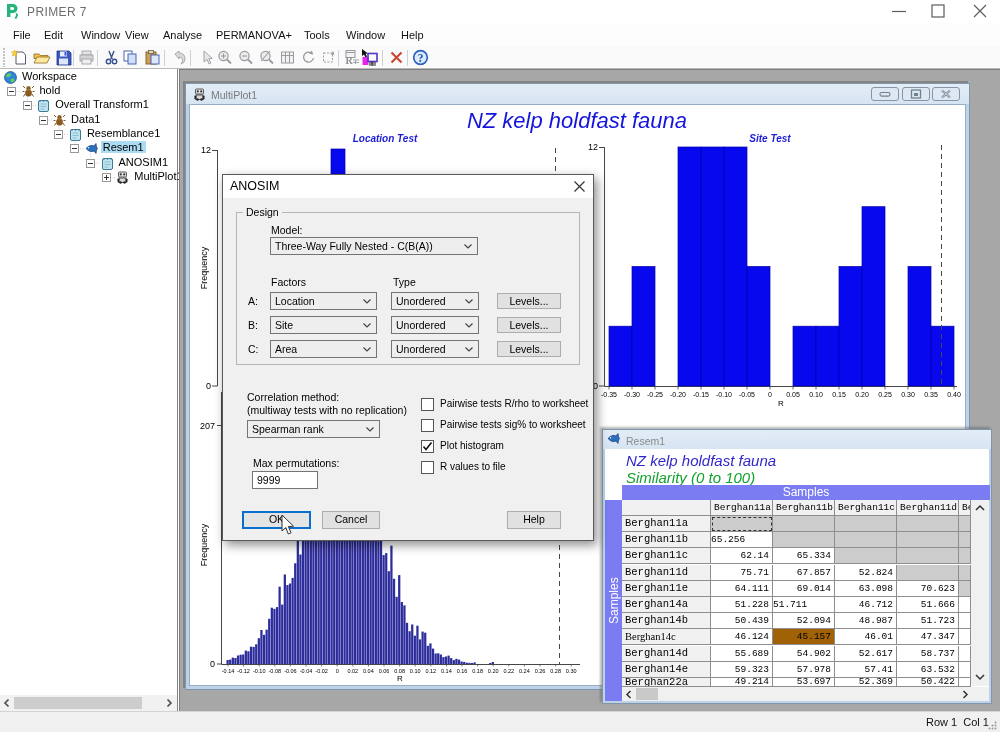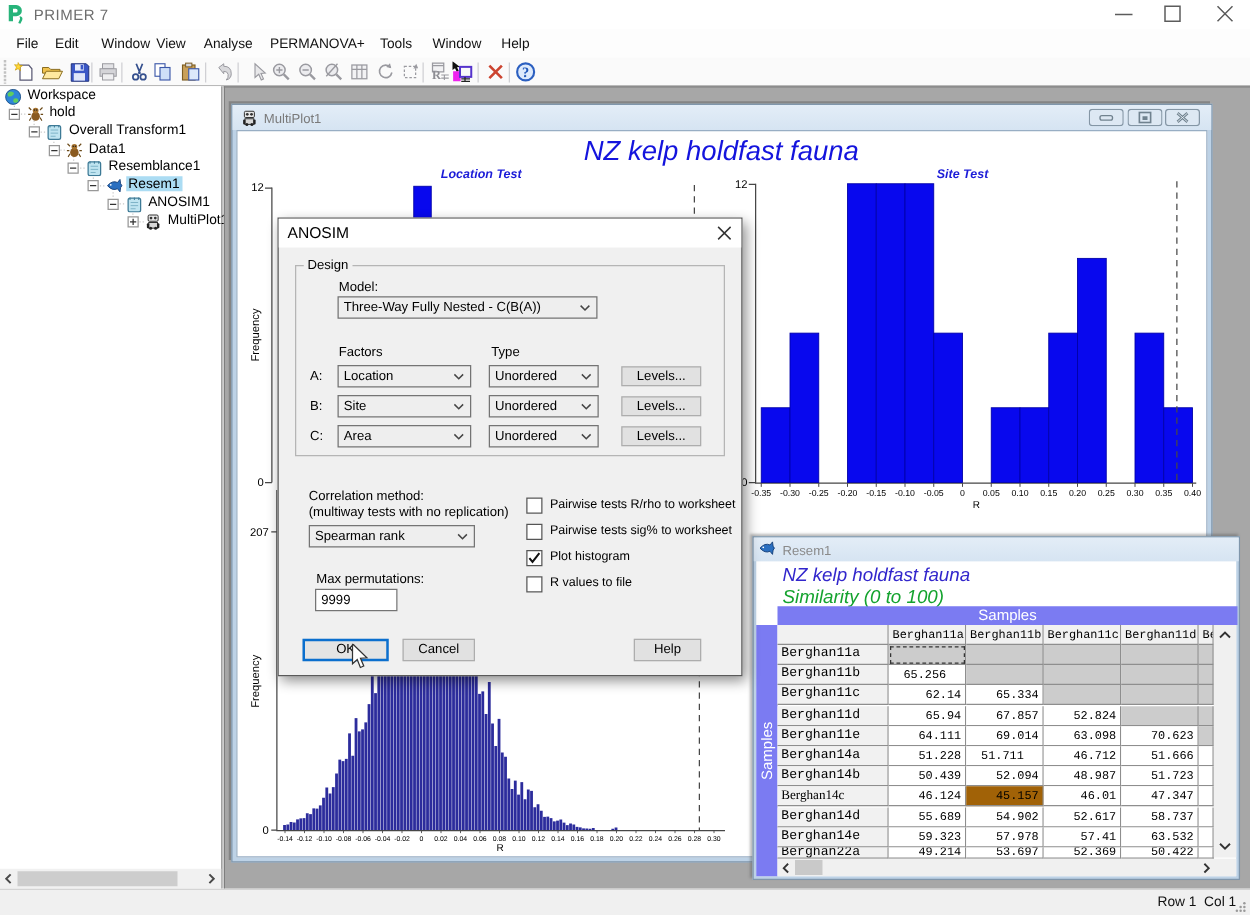--- a/index.html
+++ b/index.html
@@ -514,46 +514,46 @@
 <div style="position:absolute;left:835px;top:500px;width:62px;height:16px;z-index:21;background:#f1f1f1;border-right:1px solid #8e8e8e;border-bottom:1px solid #8e8e8e;font-family:'Liberation Mono',monospace;font-size:9.5px;line-height:15px;overflow:hidden;text-align:left;padding-left:3px;">Berghan11c</div>
 <div style="position:absolute;left:897px;top:500px;width:62px;height:16px;z-index:21;background:#f1f1f1;border-right:1px solid #8e8e8e;border-bottom:1px solid #8e8e8e;font-family:'Liberation Mono',monospace;font-size:9.5px;line-height:15px;overflow:hidden;text-align:left;padding-left:3px;">Berghan11d</div>
 <div style="position:absolute;left:959px;top:500px;width:12px;height:16px;z-index:21;background:#f1f1f1;border-right:1px solid #8e8e8e;border-bottom:1px solid #8e8e8e;font-family:'Liberation Mono',monospace;font-size:9.5px;line-height:15px;overflow:hidden;text-align:left;padding-left:3px;">Berghan11e</div>
 <div style="position:absolute;left:622px;top:516px;width:89px;height:16px;z-index:21;background:#f1f1f1;border-right:1px solid #8e8e8e;border-bottom:1px solid #8e8e8e;font-family:'Liberation Mono',monospace;font-size:10.5px;line-height:15px;overflow:hidden;text-align:left;padding-left:3px;">Berghan11a</div>
 <div style="position:absolute;left:711px;top:516px;width:62px;height:16px;z-index:21;background:#cccccc;border-right:1px solid #8e8e8e;border-bottom:1px solid #8e8e8e;font-family:'Liberation Mono',monospace;font-size:9.5px;line-height:15px;overflow:hidden;text-align:right;padding-right:3px;outline:1px dashed #333;outline-offset:-2px;"></div>
 <div style="position:absolute;left:773px;top:516px;width:62px;height:16px;z-index:21;background:#cccccc;border-right:1px solid #8e8e8e;border-bottom:1px solid #8e8e8e;font-family:'Liberation Mono',monospace;font-size:9.5px;line-height:15px;overflow:hidden;text-align:right;padding-right:3px;"></div>
 <div style="position:absolute;left:835px;top:516px;width:62px;height:16px;z-index:21;background:#cccccc;border-right:1px solid #8e8e8e;border-bottom:1px solid #8e8e8e;font-family:'Liberation Mono',monospace;font-size:9.5px;line-height:15px;overflow:hidden;text-align:right;padding-right:3px;"></div>
 <div style="position:absolute;left:897px;top:516px;width:62px;height:16px;z-index:21;background:#cccccc;border-right:1px solid #8e8e8e;border-bottom:1px solid #8e8e8e;font-family:'Liberation Mono',monospace;font-size:9.5px;line-height:15px;overflow:hidden;text-align:right;padding-right:3px;"></div>
 <div style="position:absolute;left:959px;top:516px;width:12px;height:16px;z-index:21;background:#cccccc;border-right:1px solid #8e8e8e;border-bottom:1px solid #8e8e8e;font-family:'Liberation Mono',monospace;font-size:9.5px;line-height:15px;overflow:hidden;text-align:right;padding-right:3px;"></div>
 <div style="position:absolute;left:622px;top:532px;width:89px;height:16px;z-index:21;background:#f1f1f1;border-right:1px solid #8e8e8e;border-bottom:1px solid #8e8e8e;font-family:'Liberation Mono',monospace;font-size:10.5px;line-height:15px;overflow:hidden;text-align:left;padding-left:3px;">Berghan11b</div>
-<div style="position:absolute;left:711px;top:532px;width:62px;height:16px;z-index:21;background:#fff;border-right:1px solid #8e8e8e;border-bottom:1px solid #8e8e8e;font-family:'Liberation Mono',monospace;font-size:9.5px;line-height:15px;overflow:hidden;text-align:right;padding-right:15px;">65.256</div>
+<div style="position:absolute;left:711px;top:532px;width:62px;height:16px;z-index:21;background:#fff;border-right:1px solid #8e8e8e;border-bottom:1px solid #8e8e8e;font-family:'Liberation Mono',monospace;font-size:9.5px;line-height:15px;overflow:hidden;padding-right:15px;">65.256</div>
 <div style="position:absolute;left:773px;top:532px;width:62px;height:16px;z-index:21;background:#cccccc;border-right:1px solid #8e8e8e;border-bottom:1px solid #8e8e8e;font-family:'Liberation Mono',monospace;font-size:9.5px;line-height:15px;overflow:hidden;text-align:right;padding-right:3px;"></div>
 <div style="position:absolute;left:835px;top:532px;width:62px;height:16px;z-index:21;background:#cccccc;border-right:1px solid #8e8e8e;border-bottom:1px solid #8e8e8e;font-family:'Liberation Mono',monospace;font-size:9.5px;line-height:15px;overflow:hidden;text-align:right;padding-right:3px;"></div>
 <div style="position:absolute;left:897px;top:532px;width:62px;height:16px;z-index:21;background:#cccccc;border-right:1px solid #8e8e8e;border-bottom:1px solid #8e8e8e;font-family:'Liberation Mono',monospace;font-size:9.5px;line-height:15px;overflow:hidden;text-align:right;padding-right:3px;"></div>
 <div style="position:absolute;left:959px;top:532px;width:12px;height:16px;z-index:21;background:#cccccc;border-right:1px solid #8e8e8e;border-bottom:1px solid #8e8e8e;font-family:'Liberation Mono',monospace;font-size:9.5px;line-height:15px;overflow:hidden;text-align:right;padding-right:3px;"></div>
 <div style="position:absolute;left:622px;top:548px;width:89px;height:16px;z-index:21;background:#f1f1f1;border-right:1px solid #8e8e8e;border-bottom:1px solid #8e8e8e;font-family:'Liberation Mono',monospace;font-size:10.5px;line-height:15px;overflow:hidden;text-align:left;padding-left:3px;">Berghan11c</div>
 <div style="position:absolute;left:711px;top:548px;width:62px;height:16px;z-index:21;background:#fff;border-right:1px solid #8e8e8e;border-bottom:1px solid #8e8e8e;font-family:'Liberation Mono',monospace;font-size:9.5px;line-height:15px;overflow:hidden;text-align:right;padding-right:3px;">62.14</div>
 <div style="position:absolute;left:773px;top:548px;width:62px;height:16px;z-index:21;background:#fff;border-right:1px solid #8e8e8e;border-bottom:1px solid #8e8e8e;font-family:'Liberation Mono',monospace;font-size:9.5px;line-height:15px;overflow:hidden;text-align:right;padding-right:3px;">65.334</div>
 <div style="position:absolute;left:835px;top:548px;width:62px;height:16px;z-index:21;background:#cccccc;border-right:1px solid #8e8e8e;border-bottom:1px solid #8e8e8e;font-family:'Liberation Mono',monospace;font-size:9.5px;line-height:15px;overflow:hidden;text-align:right;padding-right:3px;"></div>
 <div style="position:absolute;left:897px;top:548px;width:62px;height:16px;z-index:21;background:#cccccc;border-right:1px solid #8e8e8e;border-bottom:1px solid #8e8e8e;font-family:'Liberation Mono',monospace;font-size:9.5px;line-height:15px;overflow:hidden;text-align:right;padding-right:3px;"></div>
 <div style="position:absolute;left:959px;top:548px;width:12px;height:16px;z-index:21;background:#cccccc;border-right:1px solid #8e8e8e;border-bottom:1px solid #8e8e8e;font-family:'Liberation Mono',monospace;font-size:9.5px;line-height:15px;overflow:hidden;text-align:right;padding-right:3px;"></div>
 <div style="position:absolute;left:622px;top:565px;width:89px;height:16px;z-index:21;background:#f1f1f1;border-right:1px solid #8e8e8e;border-bottom:1px solid #8e8e8e;font-family:'Liberation Mono',monospace;font-size:10.5px;line-height:15px;overflow:hidden;text-align:left;padding-left:3px;">Berghan11d</div>
-<div style="position:absolute;left:711px;top:565px;width:62px;height:16px;z-index:21;background:#fff;border-right:1px solid #8e8e8e;border-bottom:1px solid #8e8e8e;font-family:'Liberation Mono',monospace;font-size:9.5px;line-height:15px;overflow:hidden;text-align:right;padding-right:3px;">65.94</div>
+<div style="position:absolute;left:711px;top:565px;width:62px;height:16px;z-index:21;background:#fff;border-right:1px solid #8e8e8e;border-bottom:1px solid #8e8e8e;font-family:'Liberation Mono',monospace;font-size:9.5px;line-height:15px;overflow:hidden;text-align:right;padding-right:3px;">75.71</div>
 <div style="position:absolute;left:773px;top:565px;width:62px;height:16px;z-index:21;background:#fff;border-right:1px solid #8e8e8e;border-bottom:1px solid #8e8e8e;font-family:'Liberation Mono',monospace;font-size:9.5px;line-height:15px;overflow:hidden;text-align:right;padding-right:3px;">67.857</div>
 <div style="position:absolute;left:835px;top:565px;width:62px;height:16px;z-index:21;background:#fff;border-right:1px solid #8e8e8e;border-bottom:1px solid #8e8e8e;font-family:'Liberation Mono',monospace;font-size:9.5px;line-height:15px;overflow:hidden;text-align:right;padding-right:3px;">52.824</div>
 <div style="position:absolute;left:897px;top:565px;width:62px;height:16px;z-index:21;background:#cccccc;border-right:1px solid #8e8e8e;border-bottom:1px solid #8e8e8e;font-family:'Liberation Mono',monospace;font-size:9.5px;line-height:15px;overflow:hidden;text-align:right;padding-right:3px;"></div>
 <div style="position:absolute;left:959px;top:565px;width:12px;height:16px;z-index:21;background:#cccccc;border-right:1px solid #8e8e8e;border-bottom:1px solid #8e8e8e;font-family:'Liberation Mono',monospace;font-size:9.5px;line-height:15px;overflow:hidden;text-align:right;padding-right:3px;"></div>
 <div style="position:absolute;left:622px;top:581px;width:89px;height:16px;z-index:21;background:#f1f1f1;border-right:1px solid #8e8e8e;border-bottom:1px solid #8e8e8e;font-family:'Liberation Mono',monospace;font-size:10.5px;line-height:15px;overflow:hidden;text-align:left;padding-left:3px;">Berghan11e</div>
 <div style="position:absolute;left:711px;top:581px;width:62px;height:16px;z-index:21;background:#fff;border-right:1px solid #8e8e8e;border-bottom:1px solid #8e8e8e;font-family:'Liberation Mono',monospace;font-size:9.5px;line-height:15px;overflow:hidden;text-align:right;padding-right:3px;">64.111</div>
 <div style="position:absolute;left:773px;top:581px;width:62px;height:16px;z-index:21;background:#fff;border-right:1px solid #8e8e8e;border-bottom:1px solid #8e8e8e;font-family:'Liberation Mono',monospace;font-size:9.5px;line-height:15px;overflow:hidden;text-align:right;padding-right:3px;">69.014</div>
 <div style="position:absolute;left:835px;top:581px;width:62px;height:16px;z-index:21;background:#fff;border-right:1px solid #8e8e8e;border-bottom:1px solid #8e8e8e;font-family:'Liberation Mono',monospace;font-size:9.5px;line-height:15px;overflow:hidden;text-align:right;padding-right:3px;">63.098</div>
 <div style="position:absolute;left:897px;top:581px;width:62px;height:16px;z-index:21;background:#fff;border-right:1px solid #8e8e8e;border-bottom:1px solid #8e8e8e;font-family:'Liberation Mono',monospace;font-size:9.5px;line-height:15px;overflow:hidden;text-align:right;padding-right:3px;">70.623</div>
 <div style="position:absolute;left:959px;top:581px;width:12px;height:16px;z-index:21;background:#cccccc;border-right:1px solid #8e8e8e;border-bottom:1px solid #8e8e8e;font-family:'Liberation Mono',monospace;font-size:9.5px;line-height:15px;overflow:hidden;text-align:right;padding-right:3px;"></div>
 <div style="position:absolute;left:622px;top:597px;width:89px;height:16px;z-index:21;background:#f1f1f1;border-right:1px solid #8e8e8e;border-bottom:1px solid #8e8e8e;font-family:'Liberation Mono',monospace;font-size:10.5px;line-height:15px;overflow:hidden;text-align:left;padding-left:3px;">Berghan14a</div>
 <div style="position:absolute;left:711px;top:597px;width:62px;height:16px;z-index:21;background:#fff;border-right:1px solid #8e8e8e;border-bottom:1px solid #8e8e8e;font-family:'Liberation Mono',monospace;font-size:9.5px;line-height:15px;overflow:hidden;text-align:right;padding-right:3px;">51.228</div>
-<div style="position:absolute;left:773px;top:597px;width:62px;height:16px;z-index:21;background:#fff;border-right:1px solid #8e8e8e;border-bottom:1px solid #8e8e8e;font-family:'Liberation Mono',monospace;font-size:9.5px;line-height:15px;overflow:hidden;text-align:center;padding-right:3px;">51.711</div>
+<div style="position:absolute;left:773px;top:597px;width:62px;height:16px;z-index:21;background:#fff;border-right:1px solid #8e8e8e;border-bottom:1px solid #8e8e8e;font-family:'Liberation Mono',monospace;font-size:9.5px;line-height:15px;overflow:hidden;text-align:left;padding-right:3px;">51.711</div>
 <div style="position:absolute;left:835px;top:597px;width:62px;height:16px;z-index:21;background:#fff;border-right:1px solid #8e8e8e;border-bottom:1px solid #8e8e8e;font-family:'Liberation Mono',monospace;font-size:9.5px;line-height:15px;overflow:hidden;text-align:right;padding-right:3px;">46.712</div>
 <div style="position:absolute;left:897px;top:597px;width:62px;height:16px;z-index:21;background:#fff;border-right:1px solid #8e8e8e;border-bottom:1px solid #8e8e8e;font-family:'Liberation Mono',monospace;font-size:9.5px;line-height:15px;overflow:hidden;text-align:right;padding-right:3px;">51.666</div>
 <div style="position:absolute;left:959px;top:597px;width:12px;height:16px;z-index:21;background:#fff;border-right:1px solid #8e8e8e;border-bottom:1px solid #8e8e8e;font-family:'Liberation Mono',monospace;font-size:9.5px;line-height:15px;overflow:hidden;text-align:right;padding-right:3px;"></div>
 <div style="position:absolute;left:622px;top:613px;width:89px;height:16px;z-index:21;background:#f1f1f1;border-right:1px solid #8e8e8e;border-bottom:1px solid #8e8e8e;font-family:'Liberation Mono',monospace;font-size:10.5px;line-height:15px;overflow:hidden;text-align:left;padding-left:3px;">Berghan14b</div>
 <div style="position:absolute;left:711px;top:613px;width:62px;height:16px;z-index:21;background:#fff;border-right:1px solid #8e8e8e;border-bottom:1px solid #8e8e8e;font-family:'Liberation Mono',monospace;font-size:9.5px;line-height:15px;overflow:hidden;text-align:right;padding-right:3px;">50.439</div>
 <div style="position:absolute;left:773px;top:613px;width:62px;height:16px;z-index:21;background:#fff;border-right:1px solid #8e8e8e;border-bottom:1px solid #8e8e8e;font-family:'Liberation Mono',monospace;font-size:9.5px;line-height:15px;overflow:hidden;text-align:right;padding-right:3px;">52.094</div>
 <div style="position:absolute;left:835px;top:613px;width:62px;height:16px;z-index:21;background:#fff;border-right:1px solid #8e8e8e;border-bottom:1px solid #8e8e8e;font-family:'Liberation Mono',monospace;font-size:9.5px;line-height:15px;overflow:hidden;text-align:right;padding-right:3px;">48.987</div>
 <div style="position:absolute;left:897px;top:613px;width:62px;height:16px;z-index:21;background:#fff;border-right:1px solid #8e8e8e;border-bottom:1px solid #8e8e8e;font-family:'Liberation Mono',monospace;font-size:9.5px;line-height:15px;overflow:hidden;text-align:right;padding-right:3px;">51.723</div>
 <div style="position:absolute;left:959px;top:613px;width:12px;height:16px;z-index:21;background:#fff;border-right:1px solid #8e8e8e;border-bottom:1px solid #8e8e8e;font-family:'Liberation Mono',monospace;font-size:9.5px;line-height:15px;overflow:hidden;text-align:right;padding-right:3px;"></div>
 <div style="position:absolute;left:622px;top:629px;width:89px;height:16px;z-index:21;background:#f1f1f1;border-right:1px solid #8e8e8e;border-bottom:1px solid #8e8e8e;font-family:Liberation Serif, serif;font-size:10.5px;line-height:15px;overflow:hidden;text-align:left;padding-left:3px;">Berghan14c</div>

